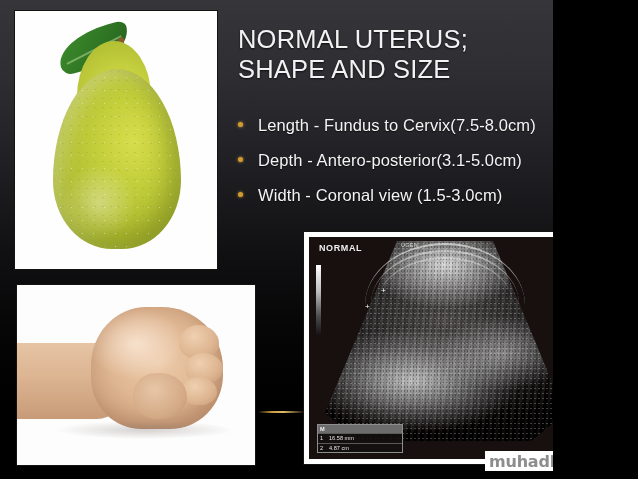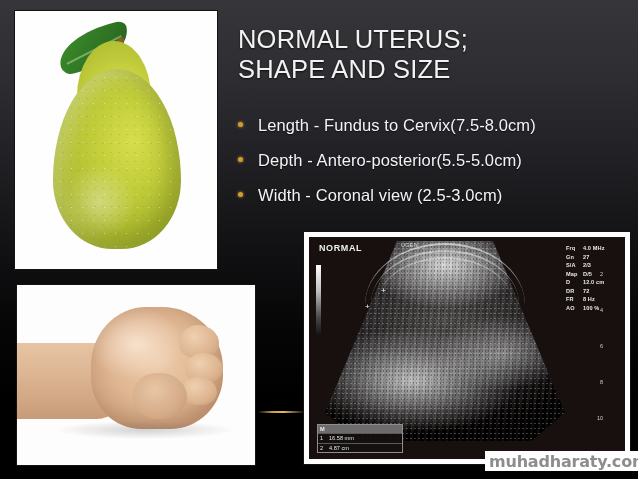--- a/index.html
+++ b/index.html
@@ -7,21 +7,21 @@
     margin: 0;
     padding: 0;
     background: #000;
   }
   body {
     font-family: "Liberation Sans", sans-serif;
   }
 
   #slide {
     position: relative;
-    width: 638px;
+    width: 553px;
     height: 479px;
     overflow: hidden;
     background: linear-gradient(to bottom,
         #35353a 0%,
         #2e2e32 16%,
         #202024 34%,
         #111113 52%,
         #060607 68%,
         #000000 84%,
         #000000 100%);
@@ -349,25 +349,25 @@
   <div id="title">NORMAL UTERUS;
 SHAPE AND SIZE</div>
 
   <div id="bullets">
     <div class="bullet-row">
       <span class="bullet-dot"></span>
       <span class="bullet-text">Length - Fundus to Cervix(7.5-8.0cm)</span>
     </div>
     <div class="bullet-row">
       <span class="bullet-dot"></span>
-      <span class="bullet-text">Depth - Antero-posterior(5.5-5.0cm)</span>
+      <span class="bullet-text">Depth - Antero-posterior(3.1-5.0cm)</span>
     </div>
     <div class="bullet-row">
       <span class="bullet-dot"></span>
-      <span class="bullet-text">Width - Coronal view (2.5-3.0cm)</span>
+      <span class="bullet-text">Width - Coronal view (1.5-3.0cm)</span>
     </div>
   </div>
 
   <div id="pear-photo" class="photo-frame">
     <div class="canvas">
       <div class="pear-leaf"></div>
       <div class="pear-stem"></div>
       <div class="pear-neck"></div>
       <div class="pear-body"></div>
       <div class="pear-speck"></div>

